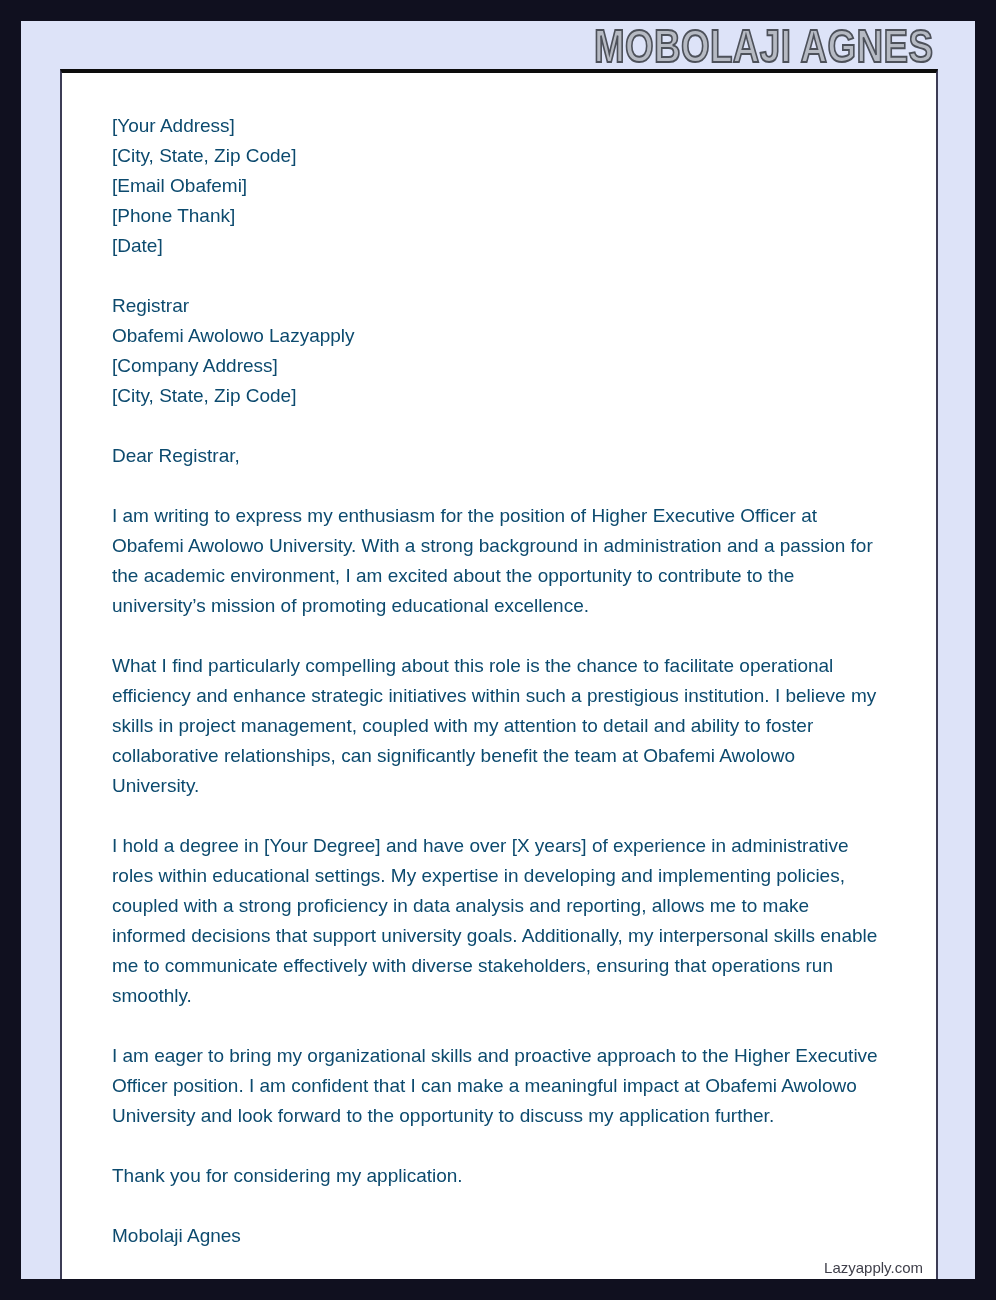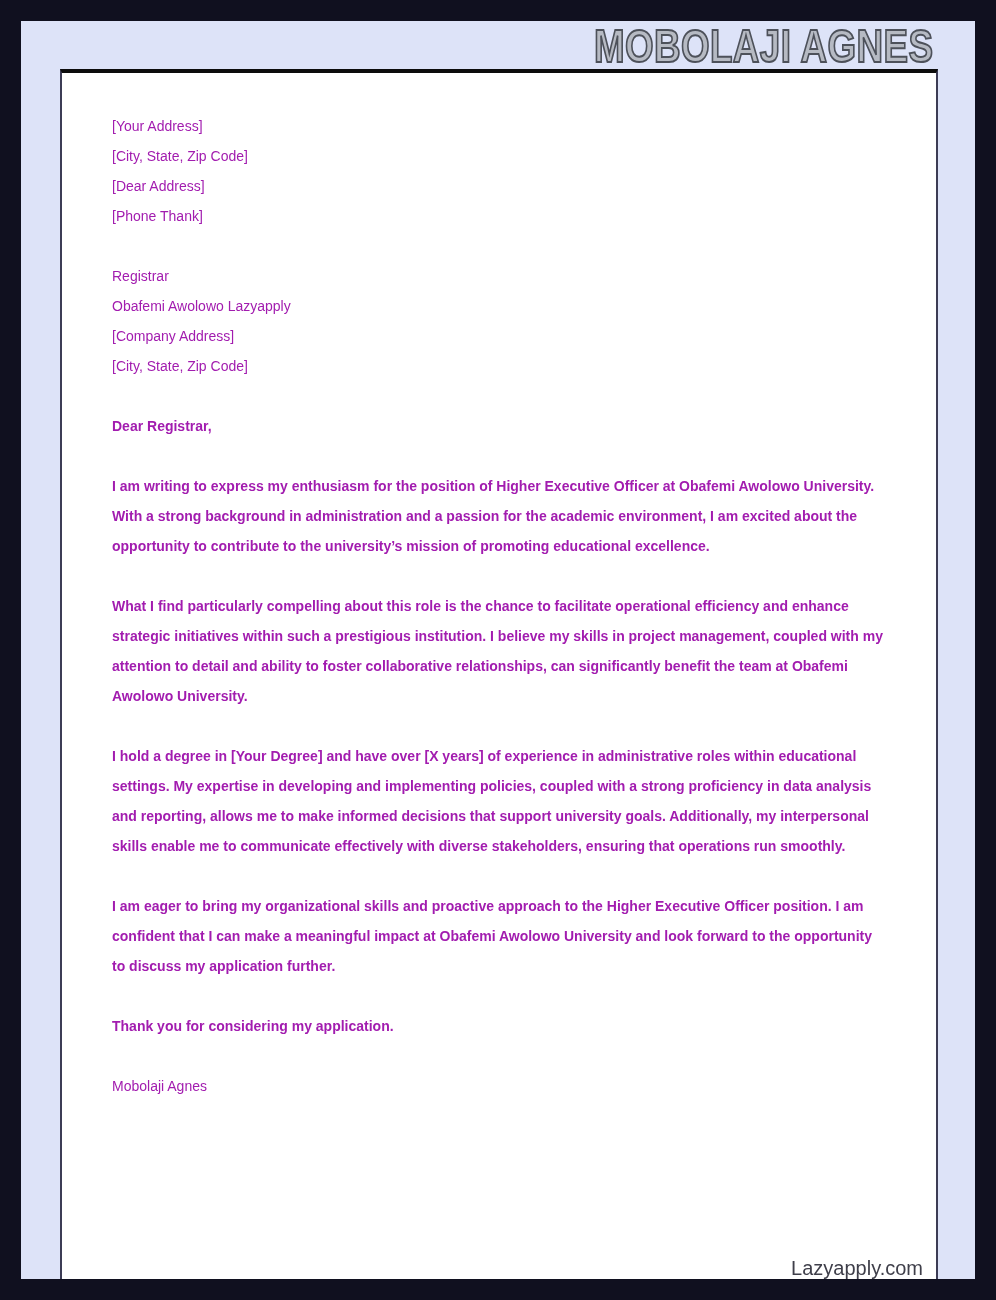--- a/index.html
+++ b/index.html
@@ -42,51 +42,52 @@
     position: absolute;
     left: 39px;
     right: 37px;
     top: 48px;
     bottom: 0;
     background: #ffffff;
     border-top: 4px solid #0c0c0c;
     border-left: 2px solid #3c3c55;
     border-right: 2px solid #3c3c55;
     padding: 38px 50px 0 50px;
-    font-size: 14px;
+    font-size: 19px;
     line-height: 30px;
-    color: #a21caf;
+    color: #0c4a6e;
   }
   .block { margin: 0 0 30px 0; }
-  .letter p { margin: 0 0 30px 0; font-weight: bold; }
+  .letter p { margin: 0 0 30px 0; }
   .line { min-height: 30px; }
   .watermark {
     position: absolute;
     top: 1239px;
     right: 52px;
-    font-size: 20px;
+    font-size: 15px;
     line-height: 16px;
     color: #3f3f4a;
   }
 </style>
 </head>
 <body>
 
 <div class="frame">
   <div class="page">
 
     <h1 class="title">MOBOLAJI AGNES</h1>
 
     <div class="letter">
 
       <div class="block">
         <div class="line">[Your Address]</div>
         <div class="line">[City, State, Zip Code]</div>
-        <div class="line">[Dear Address]</div>
+        <div class="line">[Email Obafemi]</div>
         <div class="line">[Phone Thank]</div>
+        <div class="line">[Date]</div>
       </div>
 
       <div class="block">
         <div class="line">Registrar</div>
         <div class="line">Obafemi Awolowo Lazyapply</div>
         <div class="line">[Company Address]</div>
         <div class="line">[City, State, Zip Code]</div>
       </div>
 
       <p>Dear Registrar,</p>

